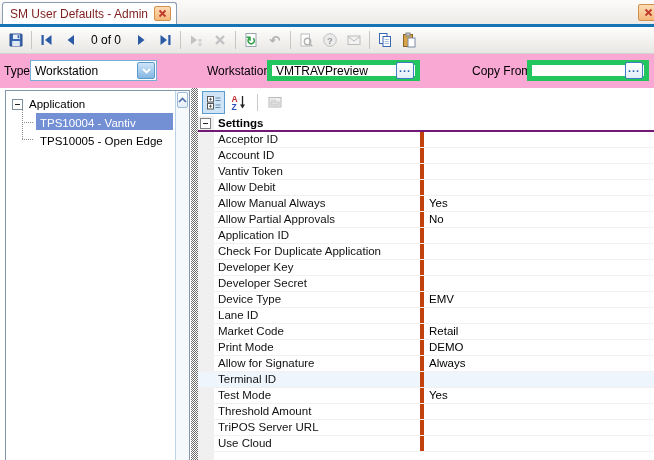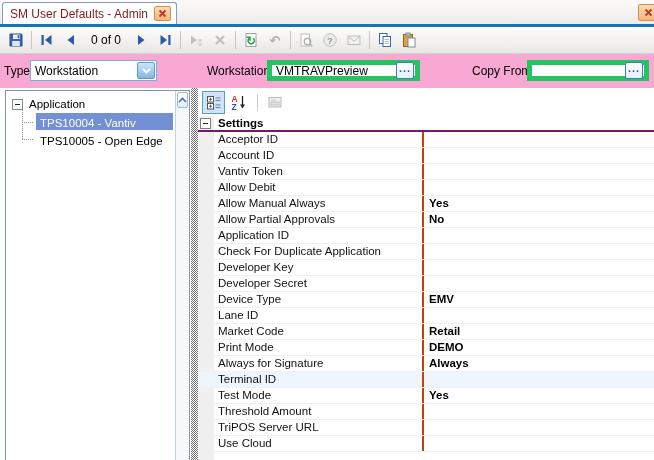--- a/index.html
+++ b/index.html
@@ -77,23 +77,23 @@
   .pg-sep { width:1px; height:17px; background:#c9c9c9; margin:0 5px; }
   .pg-body { position:absolute; left:0; right:0; top:28px; bottom:0; background:#fff;
     font-size:11.5px; color:#111; }
   .pg-indent { position:absolute; left:0; top:0; bottom:0; width:16px; background:#f0f0f0; }
   .pg-cat { position:relative; height:16px; display:flex; align-items:center;
     border-bottom:2px solid #701a75; }
   .pg-cat .expander { position:absolute; left:2px; top:2px; border-color:#808080; }
   .pg-cat .cat-label { margin-left:20px; font-weight:bold; color:#000; }
   .pg-row { position:relative; height:16px; display:flex; border-bottom:1px solid #f1f1f1; }
   .pg-row.selected { background:#eef5fc;flex-direction:column; }
-  .pg-name { width:226px; padding-left:20px; line-height:15px; border-right:2px solid #c2410c;
+  .pg-name { width:226px; padding-left:20px; line-height:15px; border-right:4px solid #c2410c;
     white-space:nowrap; overflow:hidden; }
-  .pg-value { flex:1; padding-left:5px; line-height:15px; font-weight:bold; color:#000; white-space:nowrap; }
+  .pg-value { flex:1; padding-left:5px; line-height:15px; font-weight:normal; color:#000; white-space:nowrap; }
 </style>
 </head>
 <body>
 
 <div class="tabstrip">
   <div class="tab">
     <span>SM User Defaults - Admin</span>
     <span class="xbtn">
       <span>
         <svg width="9" height="9">
@@ -385,21 +385,21 @@
   </div>
           <div class="pg-row">
     <span class="pg-name">Market Code</span>
     <span class="pg-value">Retail</span>
   </div>
           <div class="pg-row">
     <span class="pg-name">Print Mode</span>
     <span class="pg-value">DEMO</span>
   </div>
           <div class="pg-row">
-    <span class="pg-name">Always for Signature</span>
+    <span class="pg-name">Allow for Signature</span>
     <span class="pg-value">Always</span>
   </div>
           <div class="pg-row selected">
     <span class="pg-name">Terminal ID</span>
     <span class="pg-value"></span>
   </div>
           <div class="pg-row">
     <span class="pg-name">Test Mode</span>
     <span class="pg-value">Yes</span>
   </div>

